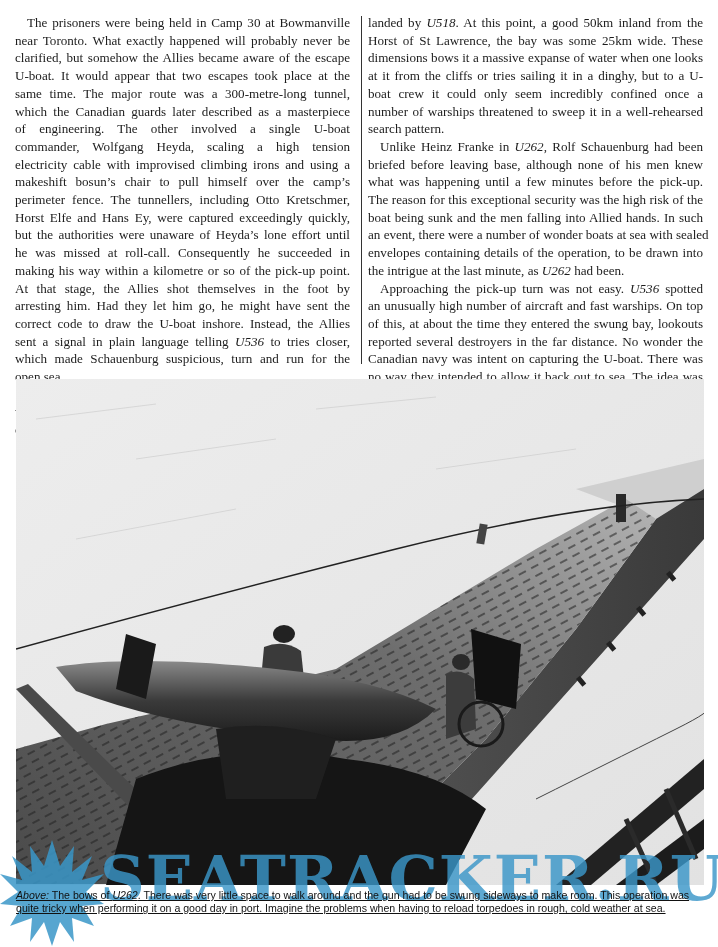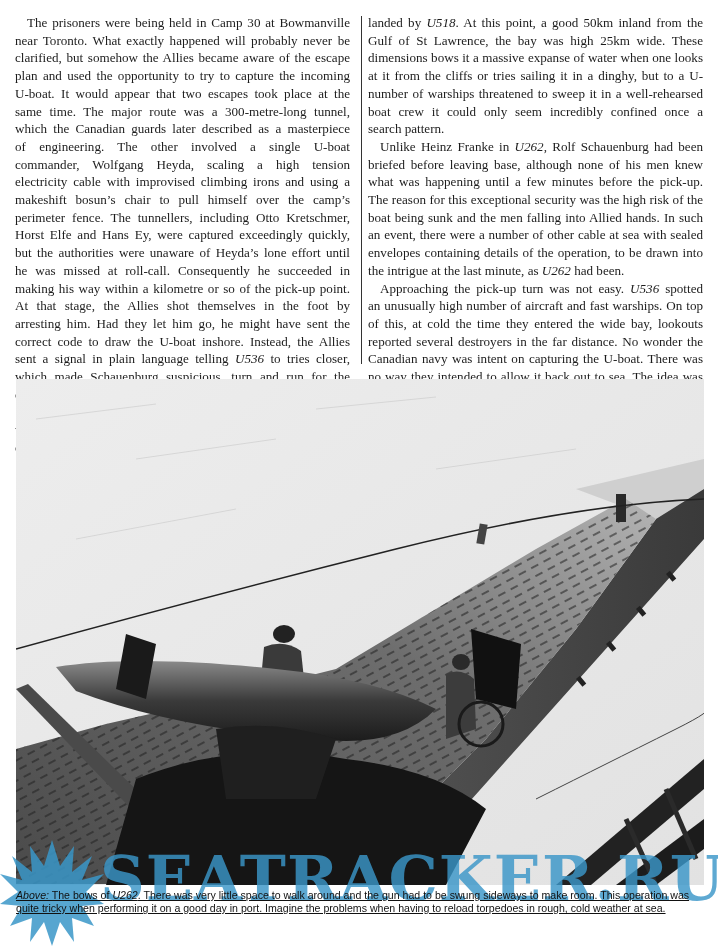--- a/index.html
+++ b/index.html
@@ -26,21 +26,20 @@
   .wm-text { position: absolute; left: 100px; top: 848px; font-family: "DejaVu Serif", serif; font-weight: bold; font-size: 62px; letter-spacing: 1px; color: rgba(58,150,200,0.82); z-index: 2; pointer-events: none; white-space: nowrap; line-height: 62px; }
 </style>
 </head>
 <body>
 
 <div class="columns">
   <div class="col left">
     <span class="line ind">The prisoners were being held in Camp 30 at Bowmanville</span>
     <span class="line">near Toronto. What exactly happened will probably never be</span>
     <span class="line">clarified, but somehow the Allies became aware of the escape</span>
-    <span class="line">plan and used the opportunity to try to capture the incoming</span>
     <span class="line">U-boat. It would appear that two escapes took place at the</span>
     <span class="line">same time. The major route was a 300-metre-long tunnel,</span>
     <span class="line">which the Canadian guards later described as a masterpiece</span>
     <span class="line">of engineering. The other involved a single U-boat</span>
     <span class="line">commander, Wolfgang Heyda, scaling a high tension</span>
     <span class="line">electricity cable with improvised climbing irons and using a</span>
     <span class="line">makeshift bosun’s chair to pull himself over the camp’s</span>
     <span class="line">perimeter fence. The tunnellers, including Otto Kretschmer,</span>
     <span class="line">Horst Elfe and Hans Ey, were captured exceedingly quickly,</span>
     <span class="line">but the authorities were unaware of Heyda’s lone effort until</span>
@@ -54,37 +53,37 @@
     <span class="line last">open sea.</span>
     <span class="line ind">The pick-up point, Pointe de Maisonette in New Brunswick,</span>
     <span class="line">was located on the shallow northfacing shore of Chaleur Bay,</span>
     <span class="line">opposite New Carlisle where Werner von Janowski had been</span>
   </div>
 
   <div class="col-divider"></div>
 
   <div class="col right">
     <span class="line"><span>landed by </span><i>U518</i><span>. At this point, a good 50km inland from the</span></span>
-    <span class="line">Gulf of St Lawrence, the bay was high 25km wide. These</span>
+    <span class="line">Horst of St Lawrence, the bay was some 25km wide. These</span>
     <span class="line">dimensions bows it a massive expanse of water when one looks</span>
     <span class="line">at it from the cliffs or tries sailing it in a dinghy, but to a U-</span>
+    <span class="line">boat crew it could only seem incredibly confined once a</span>
     <span class="line">number of warships threatened to sweep it in a well-rehearsed</span>
-    <span class="line">boat crew it could only seem incredibly confined once a</span>
     <span class="line last">search pattern.</span>
     <span class="line ind"><span>Unlike Heinz Franke in </span><i>U262</i><span>, Rolf Schauenburg had been</span></span>
     <span class="line">briefed before leaving base, although none of his men knew</span>
     <span class="line">what was happening until a few minutes before the pick-up.</span>
     <span class="line">The reason for this exceptional security was the high risk of the</span>
     <span class="line">boat being sunk and the men falling into Allied hands. In such</span>
-    <span class="line">an event, there were a number of other cable at sea with sealed</span>
+    <span class="line">an event, there were a number of wonder boats at sea with sealed</span>
     <span class="line">envelopes containing details of the operation, to be drawn into</span>
     <span class="line last"><span>the intrigue at the last minute, as </span><i>U262</i><span> had been.</span></span>
     <span class="line ind"><span>Approaching the pick-up turn was not easy. </span><i>U536</i><span> spotted</span></span>
     <span class="line">an unusually high number of aircraft and fast warships. On top</span>
-    <span class="line">of this, at cold the time they entered the wide bay, lookouts</span>
+    <span class="line">of this, at about the time they entered the swung bay, lookouts</span>
     <span class="line">reported several destroyers in the far distance. No wonder the</span>
     <span class="line">Canadian navy was intent on capturing the U-boat. There was</span>
     <span class="line">no way they intended to allow it back out to sea. The idea was</span>
     <span class="line">to catch it in shallow water, at that vulnerable moment when it</span>
     <span class="line"><span>was almost stranded on the beach. Although </span><i>U536</i><span> did get</span></span>
     <span class="line">within a couple of hundred metres of the shore, Schauenburg</span>
     <span class="line">was not the type to trust his luck. The small stretches of coast</span>
   </div>
 </div>
 

